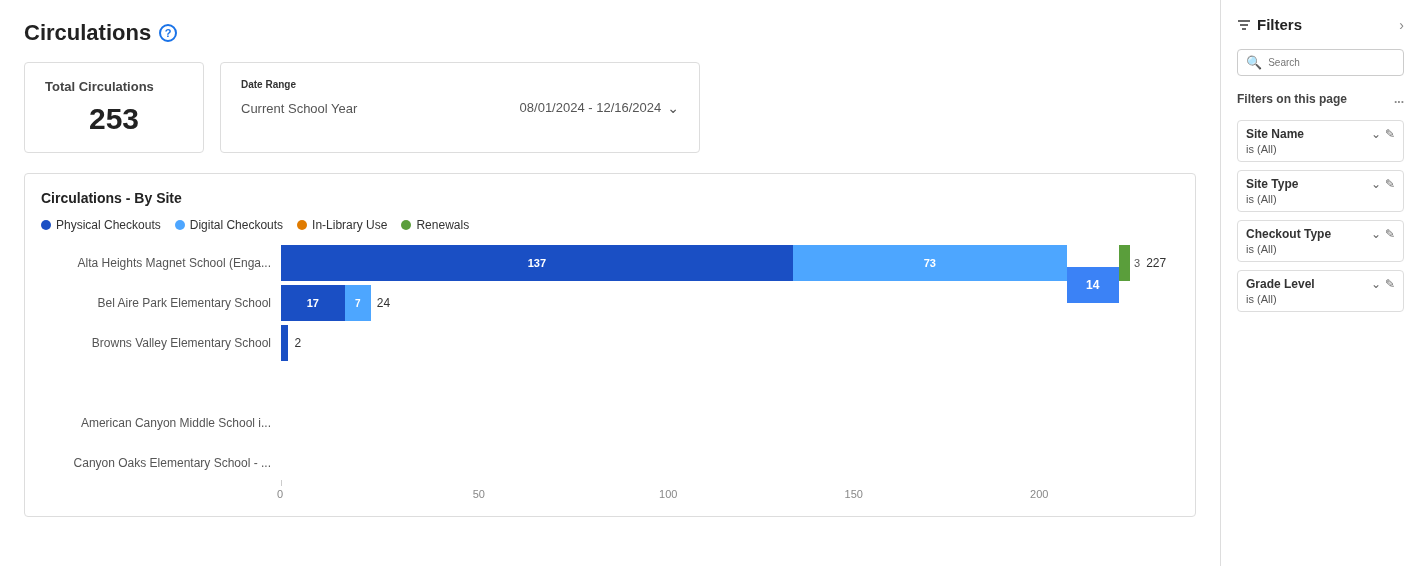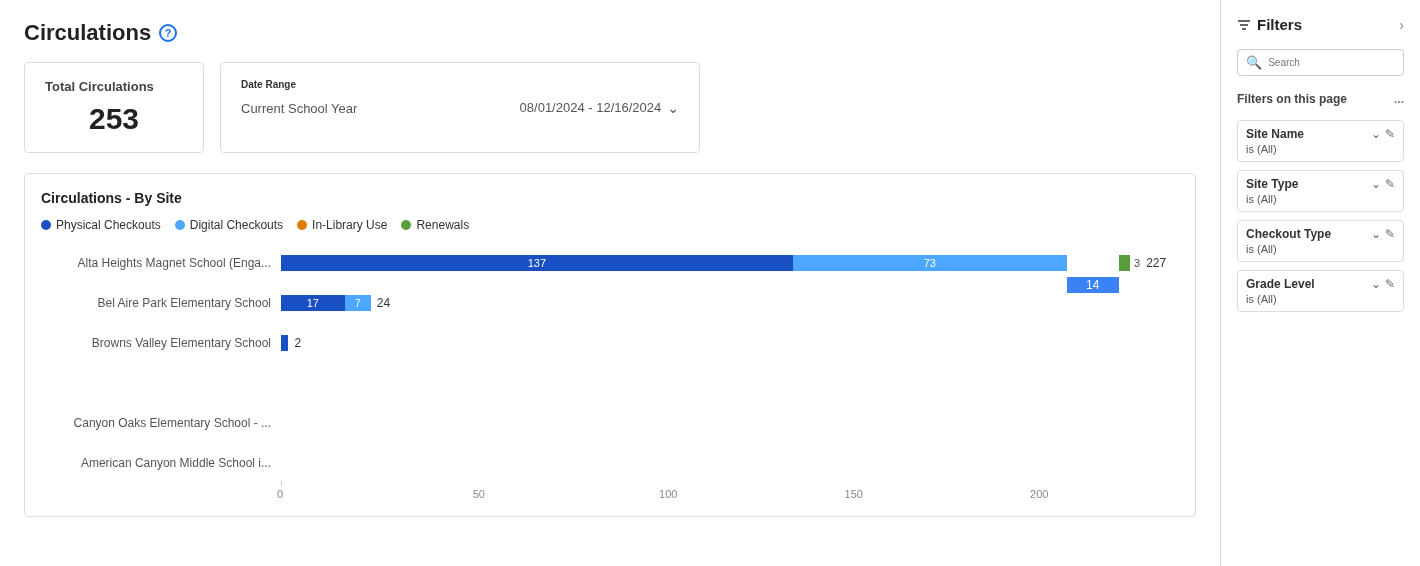--- a/index.html
+++ b/index.html
@@ -30,21 +30,21 @@
     .chart-title { font-size: 14px; font-weight: 700; color: #222; margin-bottom: 12px; }
     .legend { display: flex; gap: 14px; margin-bottom: 16px; flex-wrap: wrap; }
     .legend-item { display: flex; align-items: center; gap: 5px; font-size: 12px; color: #333; }
     .legend-dot { width: 10px; height: 10px; border-radius: 50%; }
 
     
     .bar-chart { position: relative; }
     .chart-row { display: flex; align-items: center; height: 30px; margin-bottom: 10px; }
     .row-label { width: 240px; text-align: right; font-size: 12px; color: #555; padding-right: 10px; white-space: nowrap; overflow: hidden; text-overflow: ellipsis; flex-shrink: 0; }
     .bar-area { flex: 1; display: flex; align-items: center; height: 24px; position: relative; }
-    .bar-segment { height: 16px; display: flex; align-items: center; justify-content: center; font-size: 11px; color: #fff; font-weight: 400; overflow: hidden; }
+    .bar-segment { height: 36px; display: flex; align-items: center; justify-content: center; font-size: 11px; color: #fff; font-weight: 700; overflow: hidden; }
     .bar-total { margin-left: 6px; font-size: 12px; color: #333; }
 
     
     .x-axis { display: flex; padding-left: 240px; margin-top: 8px; }
     .x-axis-tick { flex: 1; text-align: left; font-size: 11px; color: #888; position: relative; }
     .x-axis-tick::before { content: ''; position: absolute; top: -8px; left: 0; height: 6px; width: 1px; background: #ccc; }
 
     
     .sidebar-header { display: flex; align-items: center; justify-content: space-between; margin-bottom: 8px; }
     .sidebar-title { font-size: 15px; font-weight: 700; color: #222; display: flex; align-items: center; gap: 6px; }
@@ -141,26 +141,26 @@
           <div class="bar-segment" style="width:0.83%; background:#1a4fc4; min-width:6px;"></div>
           <span class="bar-total">2</span>
         </div>
       </div>
 
       <div class="chart-row">
         <div class="bar-area"></div>
       </div>
 
       <div class="chart-row">
+        <div class="row-label">American Canyon Middle School i...</div>
+        <div class="bar-area"></div>
+      </div>
+
+      <div class="chart-row">
         <div class="row-label">Canyon Oaks Elementary School - ...</div>
-        <div class="bar-area"></div>
-      </div>
-
-      <div class="chart-row">
-        <div class="row-label">American Canyon Middle School i...</div>
         <div class="bar-area"></div>
       </div>
 
       <div class="x-axis">
         <div class="x-axis-tick" style="flex:0 0 0px; margin-right: 0;">
           <span style="position:relative; left:-4px;">0</span>
         </div>
         <div style="flex:1; position:relative; display:flex; padding-left:0;">
           <span style="position:absolute; left:20.8%; font-size:11px; color:#888;">50</span>
           <span style="position:absolute; left:41.7%; font-size:11px; color:#888;">100</span>

